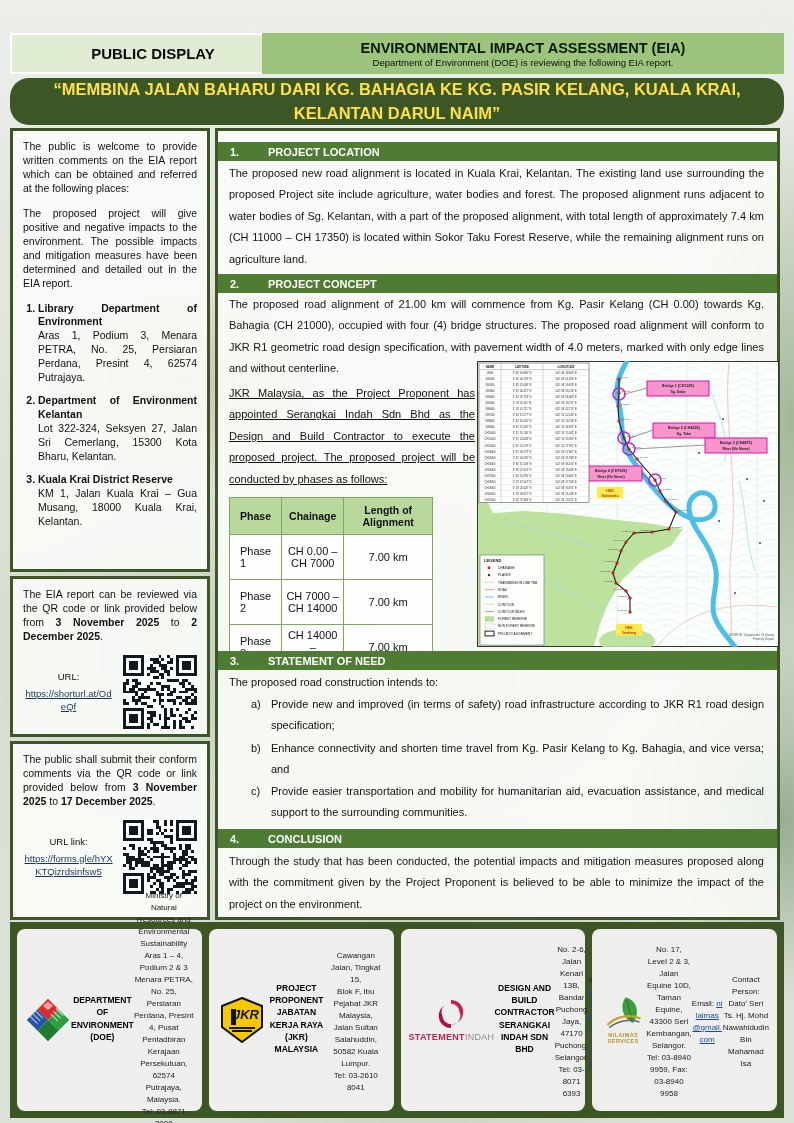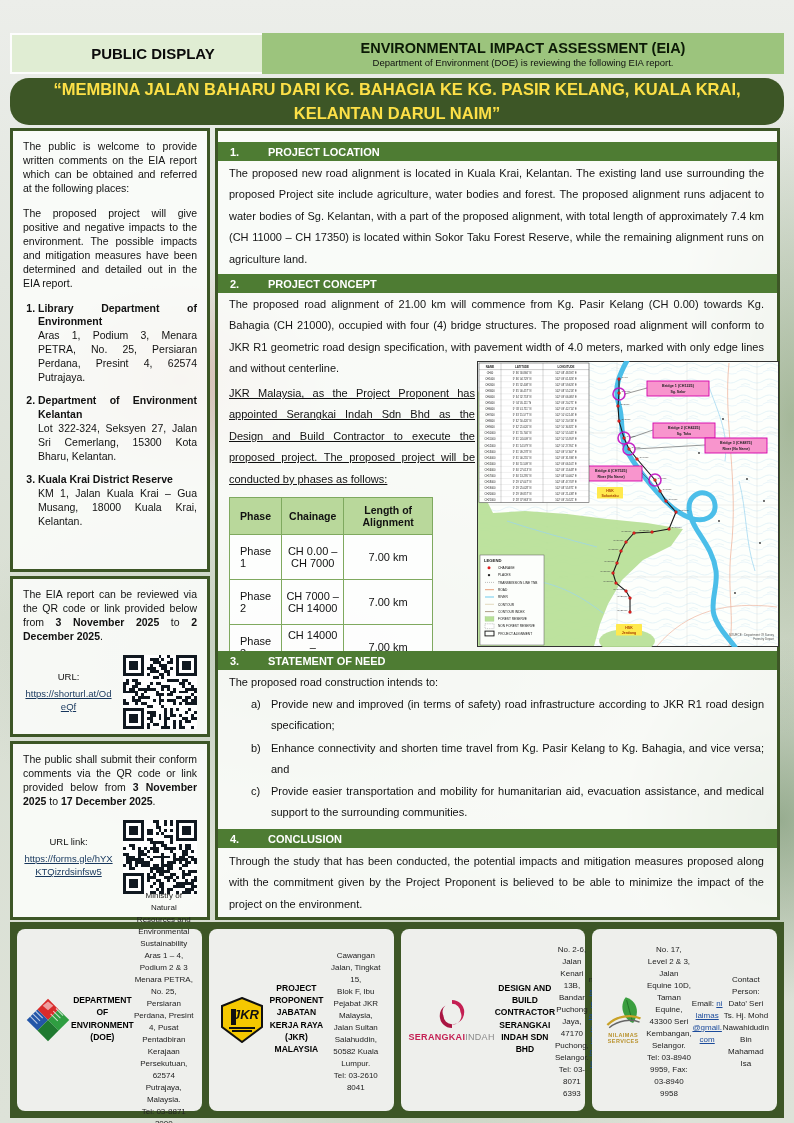--- a/index.html
+++ b/index.html
@@ -916,21 +916,21 @@
 50582 Kuala Lumpur.
 Tel: 03-2610 8041</div>
     </div>
 
     <div class="card">
       <div class="card-logo">
         <svg width="34" height="32" viewBox="0 0 36 34">
           <path d="M18,2 a13,13 0 0 1 13,13 a13,13 0 0 1 -13,13 a9,9 0 0 0 9,-13 a9,9 0 0 0 -9,-9 z" fill="#c41f53"></path>
           <path d="M18,32 a13,13 0 0 1 -13,-13 a13,13 0 0 1 6,-11 a9,9 0 0 0 -2,11 a9,9 0 0 0 9,9 z" fill="#a91542"></path>
         </svg>
-        <div class="brand-row"><span class="brand-magenta">SERANGKAI</span><span class="brand-gray">INDAH</span></div>
+        <div class="brand-row"><span class="brand-magenta">STATEMENT</span><span class="brand-gray">INDAH</span></div>
       </div>
       <div class="card-title">DESIGN AND BUILD CONTRACTOR
 SERANGKAI INDAH SDN BHD</div>
       <div class="card-body">No. 2-6, Jalan Kenari 13B,
 Bandar Puchong Jaya,
 47170 Puchong, Selangor.
 Tel: 03-8071 6393</div>
       <div class="card-body"><span>E-mail: </span><a>serangkaiindahsb@gmail.com</a></div>
       <div class="card-body">Contact Person: En. Mohd Tharmizi Bin
 Abd Zabar</div>

